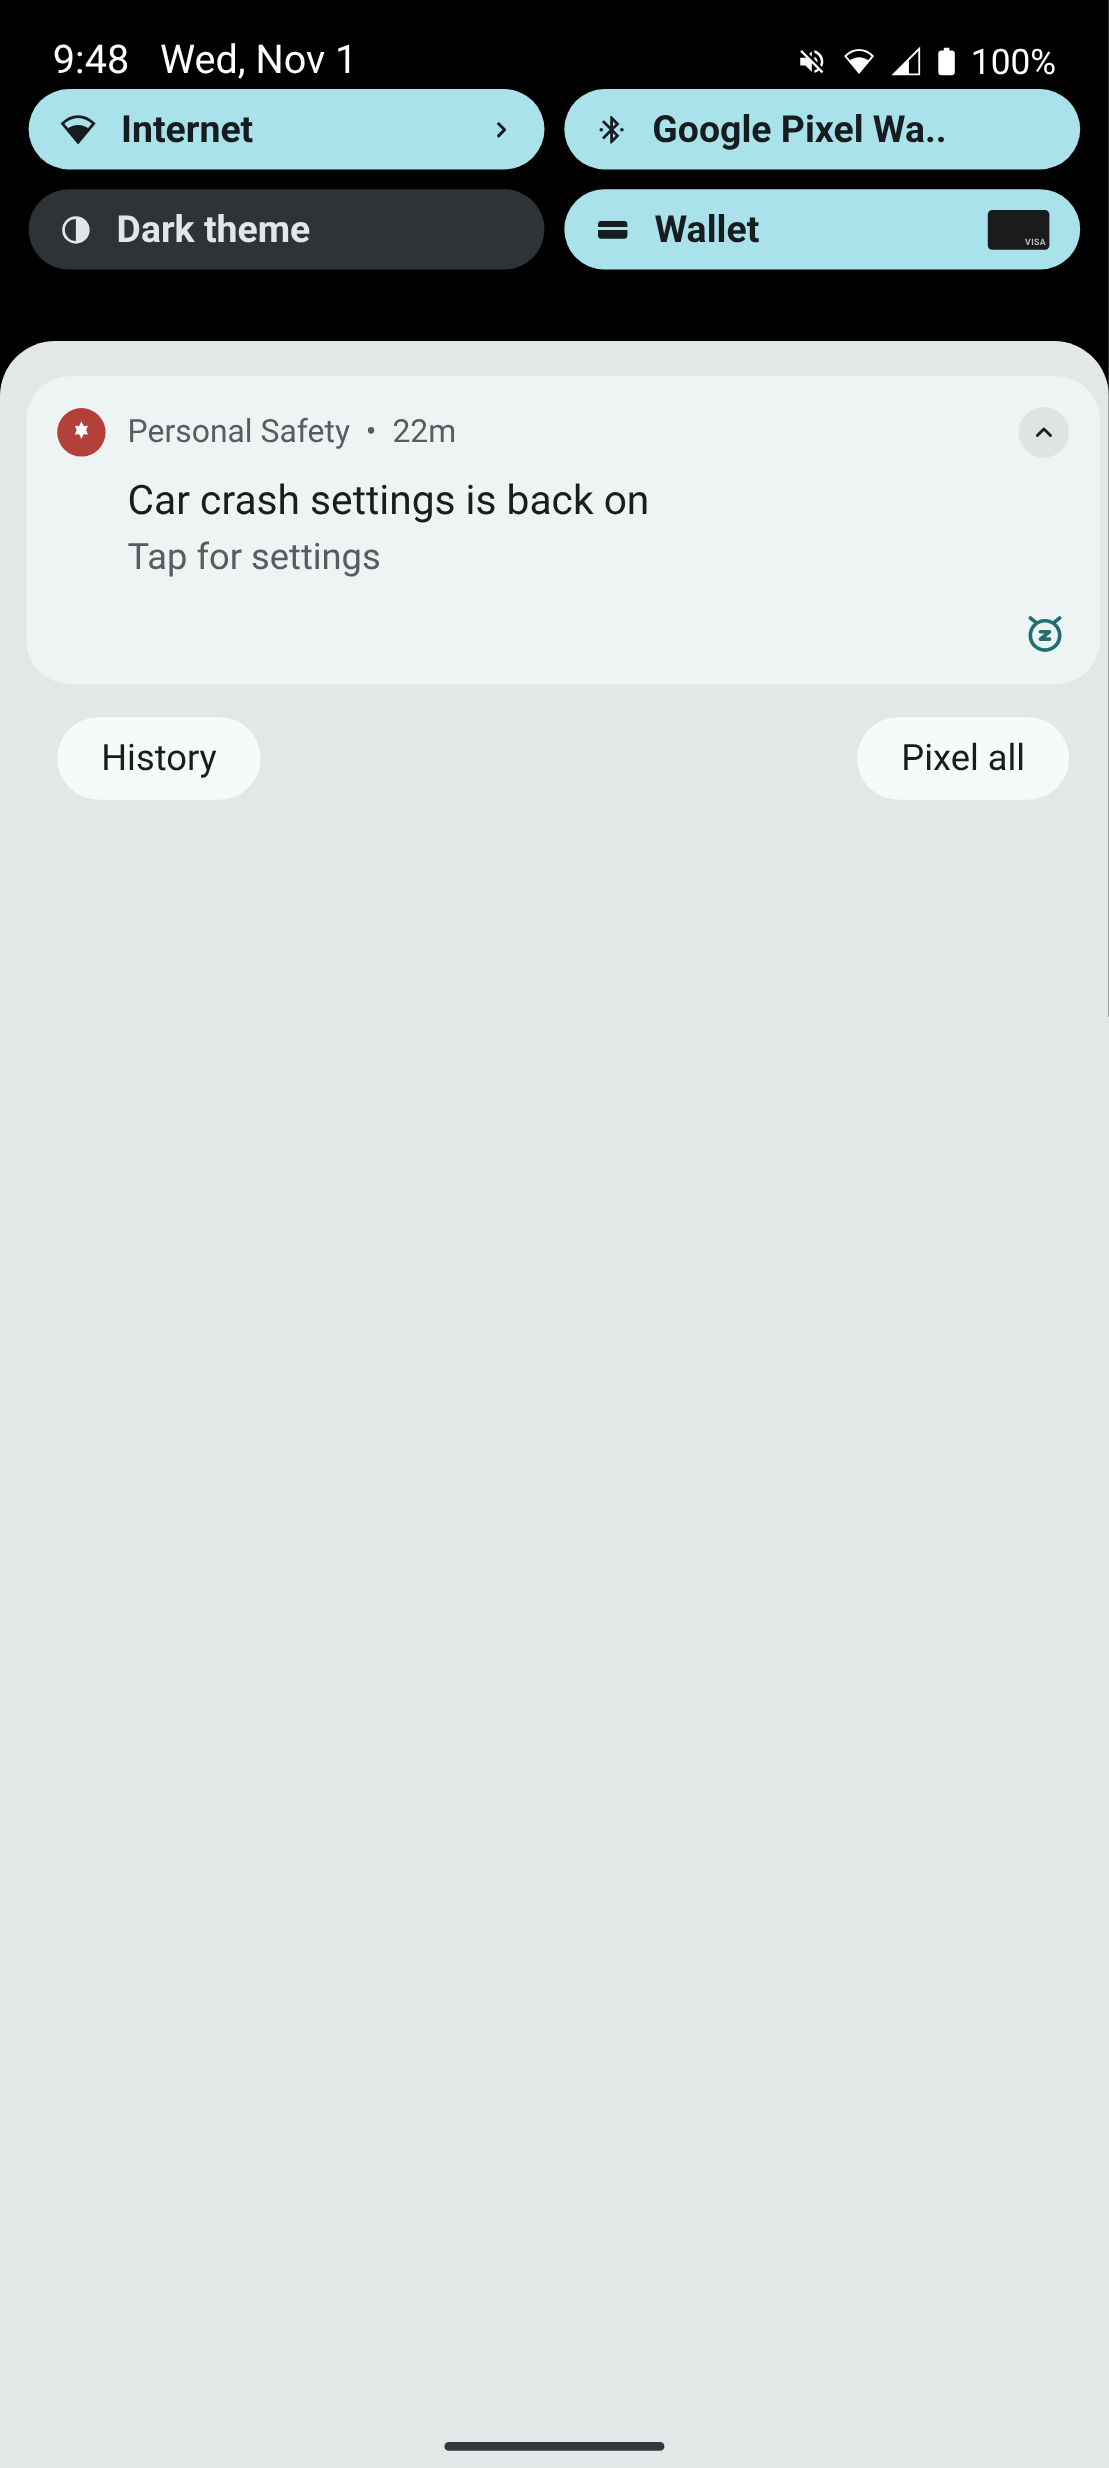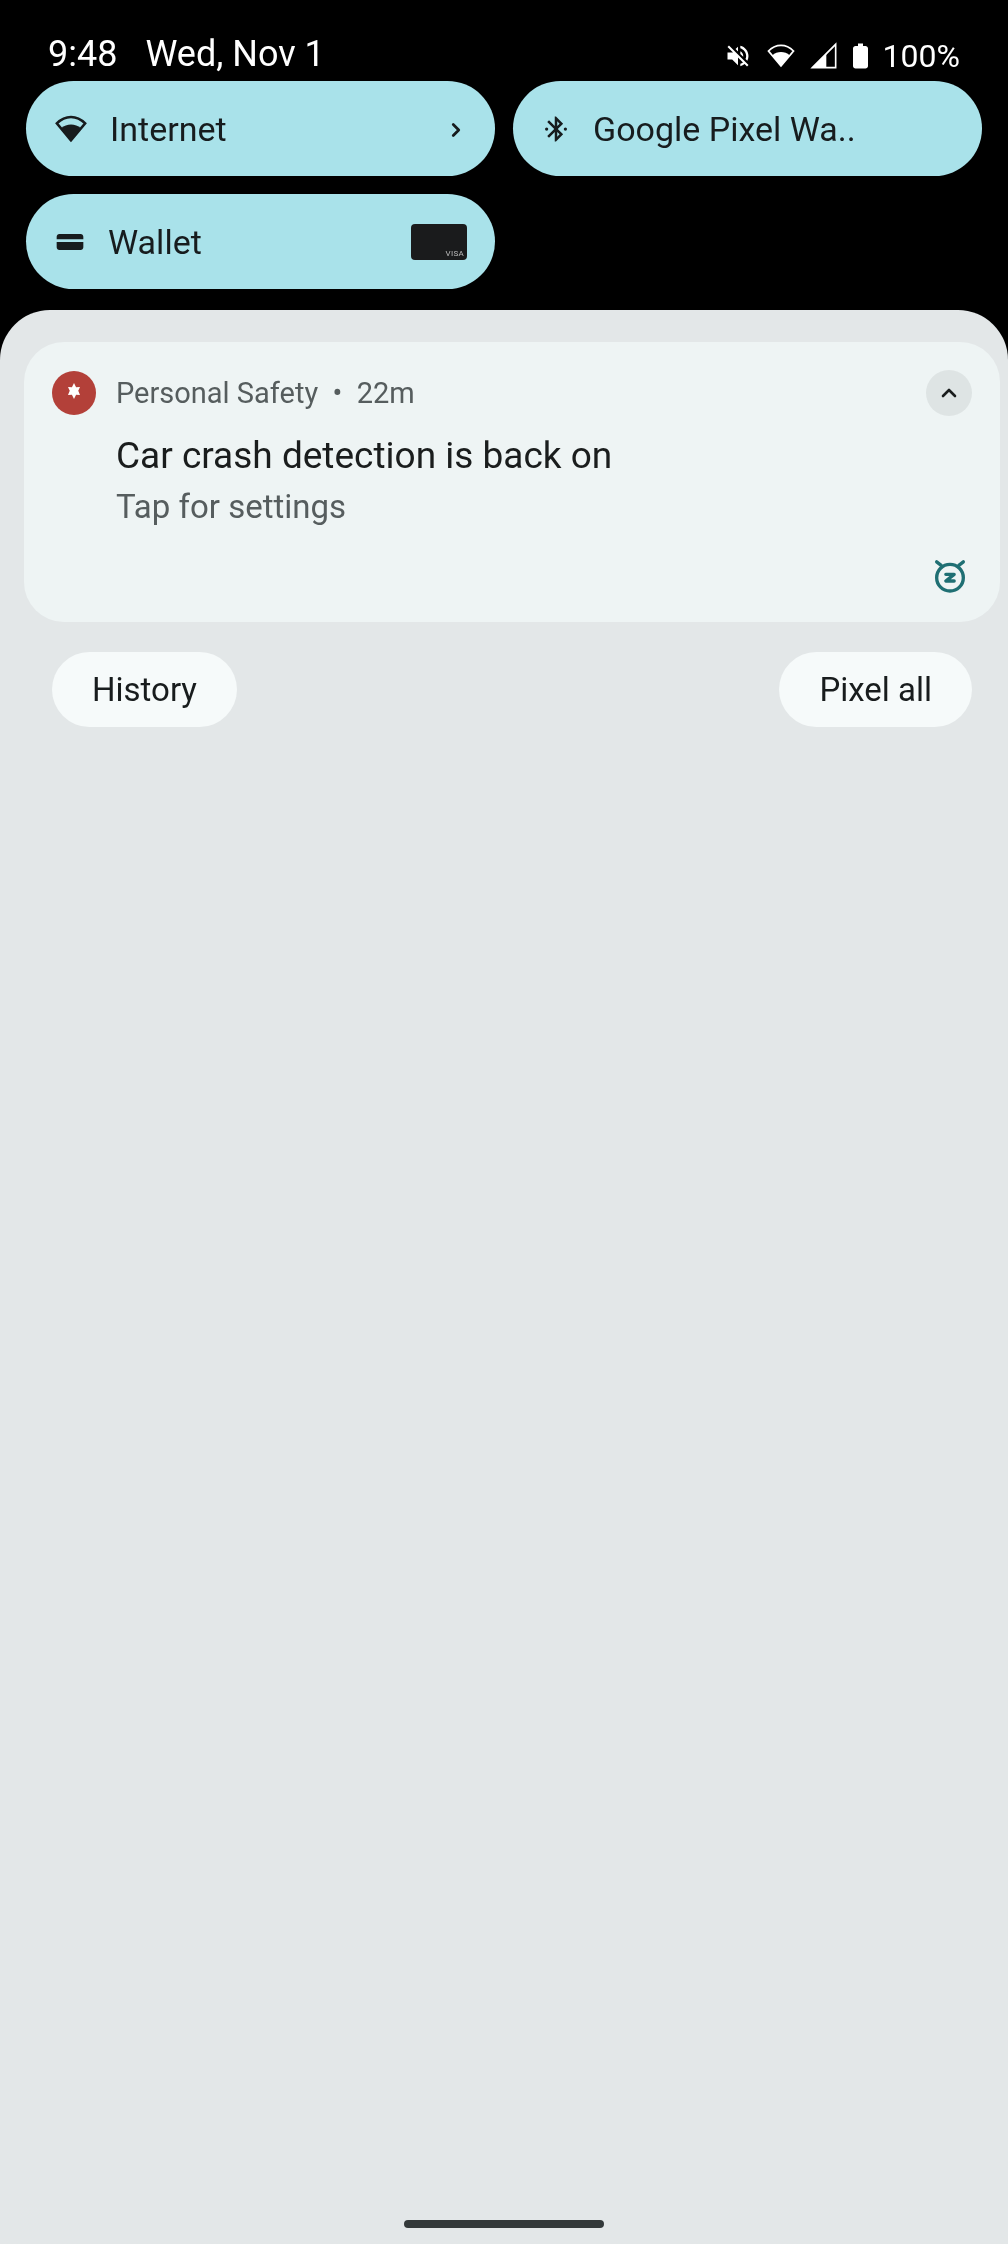--- a/index.html
+++ b/index.html
@@ -39,28 +39,28 @@
 
   
   .qs-area {
     padding: 0 26px;
     display: grid;
     grid-template-columns: 1fr 1fr;
     gap: 18px 18px;
     margin-top: 6px;
   }
   .qs-tile {
-    height: 95px;
+    height: 73px;
     border-radius: 48px;
     display: flex;
     align-items: center;
     padding: 16px 28px;
     gap: 22px;
     font-size: 34px;
-    font-weight: 400;
+    font-weight: 700;
     color: #171c1e;
     overflow: hidden;
     white-space: nowrap;
   }
   .qs-tile.active   { background: #a9e2ea; }
   .qs-tile.inactive { background: #2f3335; color: #e2e6e8; }
   .qs-tile .label   { flex: 1; text-overflow: ellipsis; overflow: hidden; }
   .qs-tile .chev {
     margin-left: auto;
   }
@@ -240,20 +240,29 @@
     <span class="sb-icon">
       <svg width="30" height="30" viewBox="0 0 24 24" fill="#171c1e">
           <path d="M17.71 7.71L12 2h-1v7.59L6.41 5 5 6.41 10.59 12 5 17.59 6.41 19 11 14.41V22h1l5.71-5.71L13.41 12l4.3-4.29zM13 5.83l1.88 1.88L13 9.59V5.83zm1.88 10.46L13 18.17v-3.76l1.88 1.88z"></path>
           <circle cx="4.5" cy="12" r="1.3"></circle>
           <circle cx="19.5" cy="12" r="1.3"></circle>
         </svg>
     </span>
     <span class="label">Google Pixel Wa..</span>
   </div>
 
+  <div class="qs-tile inactive">
+    <span class="sb-icon">
+      <svg width="30" height="30" viewBox="0 0 24 24">
+          <circle cx="12" cy="12" r="9" fill="none" stroke="#e2e6e8" stroke-width="2"></circle>
+          <path d="M12 3 a9 9 0 0 1 0 18 Z" fill="#e2e6e8"></path>
+        </svg>
+    </span>
+    <span class="label">Dark theme</span>
+  </div>
 
   <div class="qs-tile active">
     <span class="sb-icon">
       <svg width="32" height="32" viewBox="0 0 24 24" fill="#171c1e">
           <path d="M20 6H4c-1.1 0-2 .9-2 2v2h20V8c0-1.1-.9-2-2-2zm-18 6v4c0 1.1.9 2 2 2h16c1.1 0 2-.9 2-2v-4H2z"></path>
         </svg>
     </span>
     <span class="label">Wallet</span>
     <span class="wallet-card"></span>
   </div>
@@ -274,21 +283,21 @@
         &nbsp;•&nbsp;
         <span>22m</span>
       </span>
       <span class="collapse-btn">
         <svg width="24" height="24" viewBox="0 0 24 24" fill="none" stroke="#1a1d1d" stroke-width="2.6" stroke-linecap="round" stroke-linejoin="round">
             <polyline points="6 15 12 9 18 15"></polyline>
           </svg>
       </span>
     </div>
     <div class="notif-body">
-      <div class="notif-title">Car crash detection is back on</div>
+      <div class="notif-title">Car crash settings is back on</div>
       <div class="notif-sub">Tap for settings</div>
     </div>
     <div class="notif-actions">
       <span class="snooze-btn">
         <svg width="40" height="40" viewBox="0 0 24 24" fill="none" stroke="#1f6f73" stroke-width="2">
             <circle cx="12" cy="13" r="8"></circle>
             <path d="M9.5 11h5l-5 4h5" stroke-linecap="round" stroke-linejoin="round"></path>
             <line x1="4" y1="3.5" x2="6.7" y2="5.6" stroke-linecap="round"></line>
             <line x1="20" y1="3.5" x2="17.3" y2="5.6" stroke-linecap="round"></line>
           </svg>

